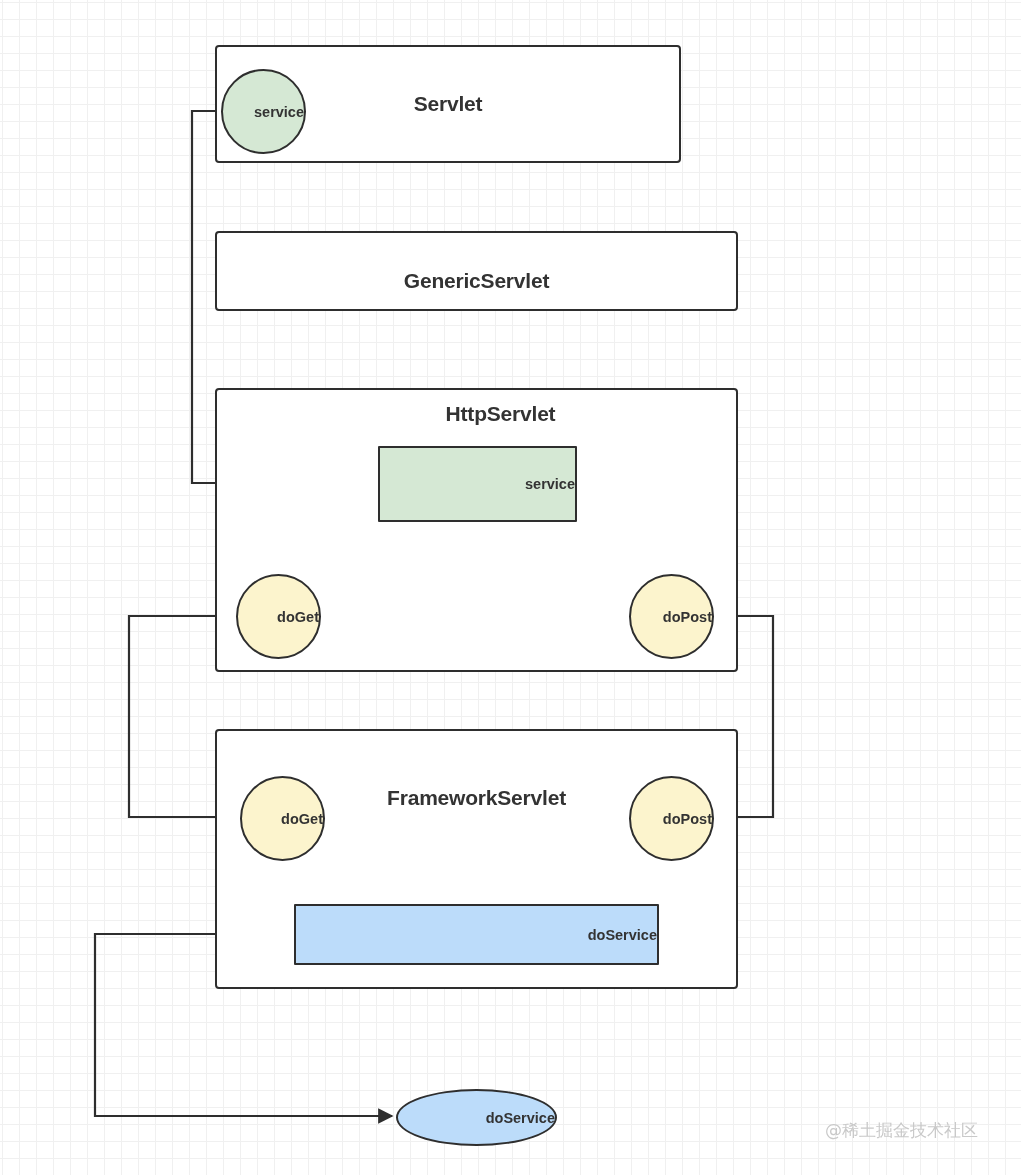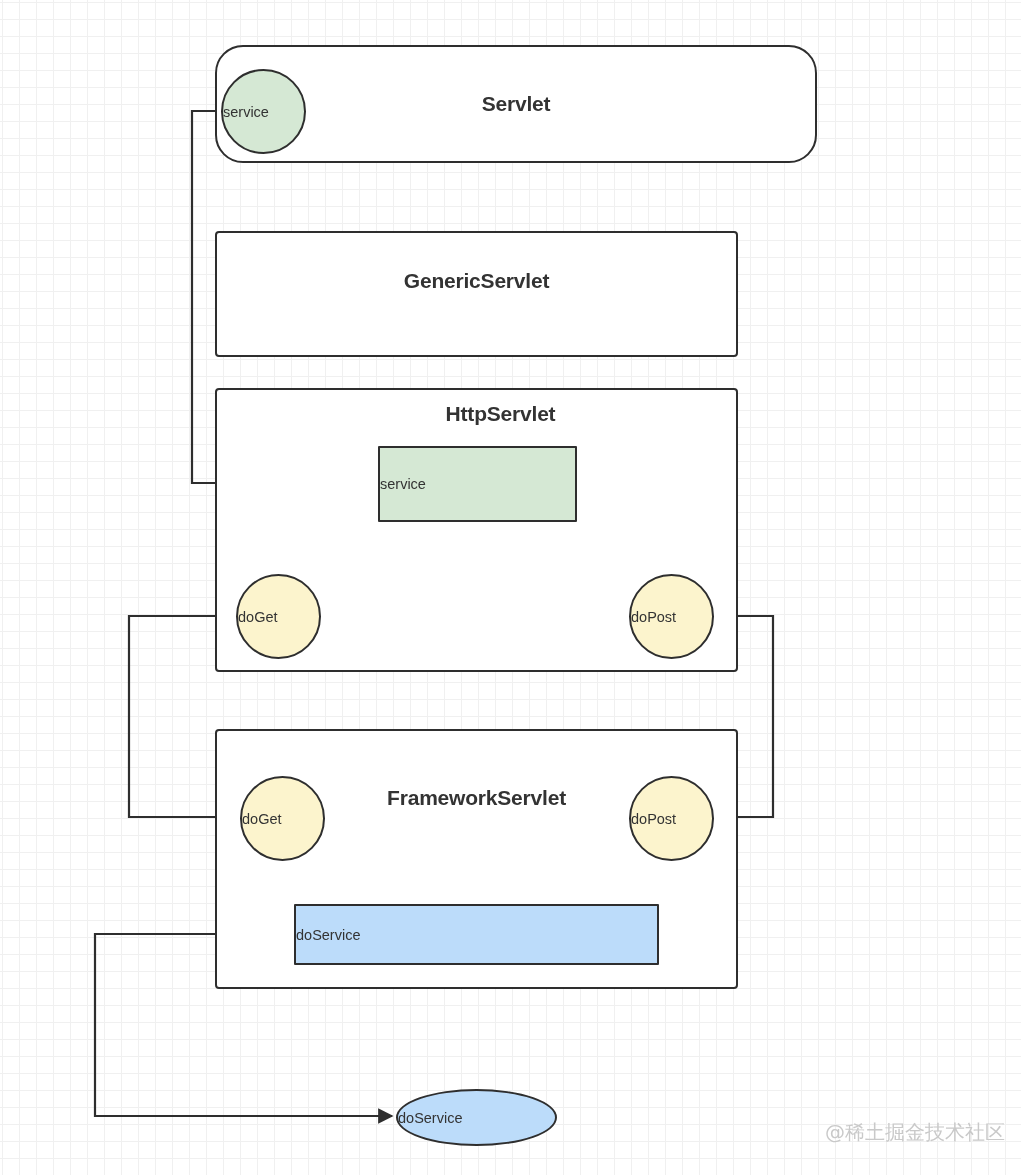--- a/index.html
+++ b/index.html
@@ -49,39 +49,40 @@
     font-size: 21px;
     color: #333333;
     letter-spacing: -0.2px;
   }
   .node {
     position: absolute;
     box-sizing: border-box;
     border: 2px solid #2e2e2e;
     display: flex;
     align-items: center;
-    justify-content: flex-start;
+    justify-content: flex-end;
     font-size: 14.5px;
     color: #333333;
+    font-weight: bold;
   }
   .node.circle {
     border-radius: 50%;
   }
   .node.ellipse {
     border-radius: 50%;
   }
   .node.rect {
     border-radius: 1px;
   }
   .fill-green { background: #d5e8d4; }
   .fill-yellow { background: #fcf4cd; }
   .fill-blue  { background: #bcdcfa; }
   .watermark {
     position: absolute;
-    font-size: 20px;
+    font-size: 17px;
     color: #c9c9c9;
     white-space: nowrap;
     font-family: "DejaVu Sans", sans-serif;
   }
 </style>
 </head>
 <body>
 
 <div id="canvas">
 
@@ -106,28 +107,28 @@
     <path d="M 714 616 L 773 616 L 773 817 L 717 817" fill="none" stroke="#2e2e2e" stroke-width="2.2" marker-end="url(#arrow)"></path>
 
      doService --&gt;
     <path d="M 282 858 L 282 882 L 477 882 L 477 902" fill="none" stroke="#2e2e2e" stroke-width="2.2" marker-end="url(#arrow)"></path>
     <path d="M 672 858 L 672 882 L 477 882 L 477 902" fill="none" stroke="#2e2e2e" stroke-width="2.2" marker-end="url(#arrow)"></path>
 
      DispatcherServlet.doService --&gt;
     <path d="M 294 934 L 95 934 L 95 1116 L 392 1116" fill="none" stroke="#2e2e2e" stroke-width="2.2" marker-end="url(#arrow)"></path>
   </svg>
 
-  <div class="class-box" style="left:215px; top:45px; width:602px; height:118px;border-radius:28px;">
+  <div class="class-box" style="left:215px; top:45px; width:466px; height:118px;">
     <div class="class-title" style="top:45px;">Servlet</div>
   </div>
   <div class="node circle fill-green" style="left:221px; top:69px; width:85px; height:85px;">
     <span>service</span>
   </div>
 
-  <div class="class-box" style="left:215px; top:231px; width:523px; height:126px;">
+  <div class="class-box" style="left:215px; top:231px; width:523px; height:80px;">
     <div class="class-title" style="top:36px;">GenericServlet</div>
   </div>
 
   <div class="class-box" style="left:215px; top:388px; width:523px; height:284px;">
     <div class="class-title" style="top:12px;padding-left:48px;">HttpServlet</div>
   </div>
   <div class="node rect fill-green" style="left:378px; top:446px; width:199px; height:76px;">
     <span>service</span>
   </div>
   <div class="node circle fill-yellow" style="left:236px; top:574px; width:85px; height:85px;">

